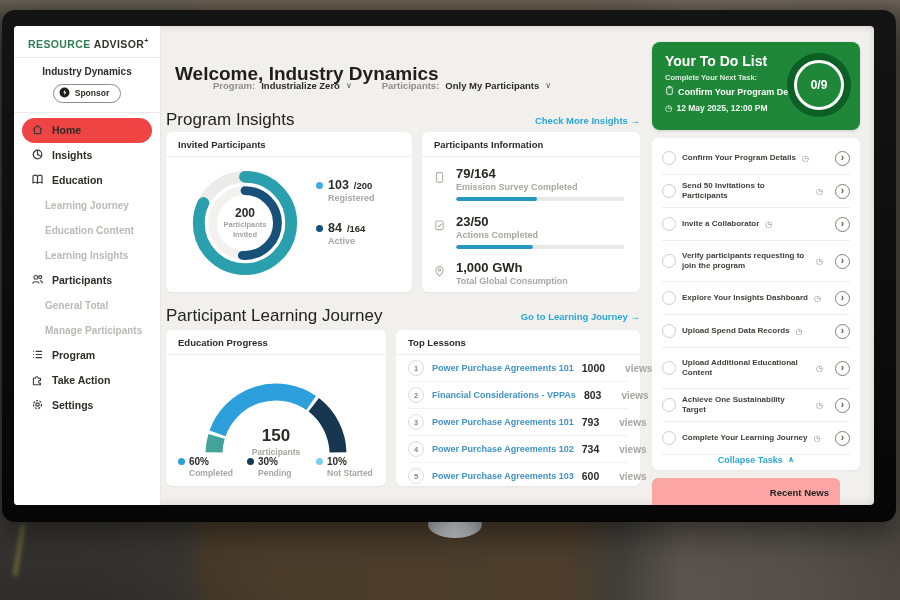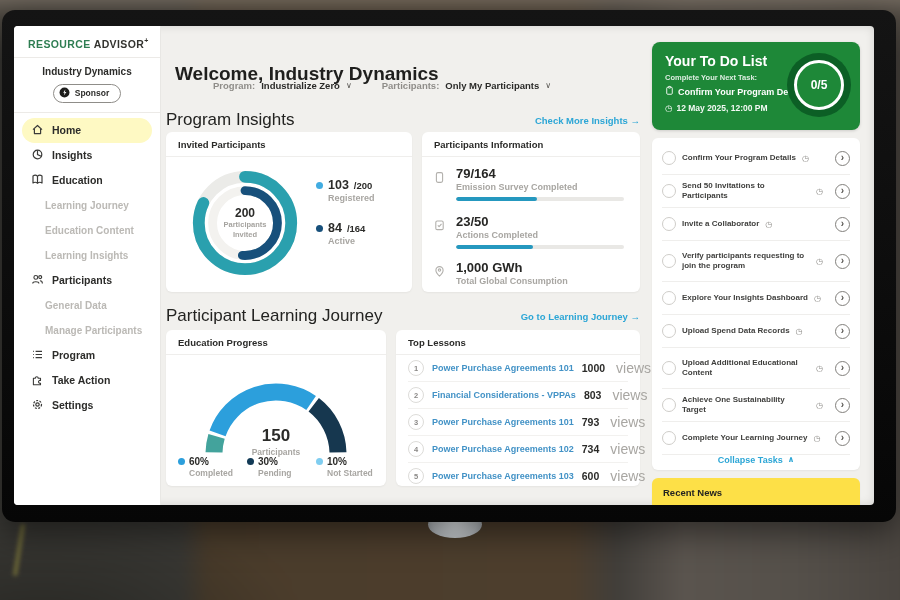--- a/index.html
+++ b/index.html
@@ -28,21 +28,21 @@
   .logo{padding:11px 0 7px 14px;font-size:10.5px;font-weight:800;letter-spacing:.4px;white-space:nowrap;}
   .logo .g{color:#2e7d52;} .logo .d{color:#33332f;} .logo sup{font-size:7px;color:#33332f;}
   .side-div{height:1px;background:#eceae7;margin:0;}
   .account{padding:8px 0 2px;text-align:center;font-size:10px;font-weight:800;color:#2c2c2a;}
   .sponsor-wrap{display:flex;justify-content:center;padding:5px 0 9px;}
   .sponsor{display:inline-flex;align-items:center;gap:5px;border:1px solid #8f8d89;border-radius:11px;
     padding:2px 11px 2px 5px;font-size:8.5px;font-weight:700;color:#2c2c2a;background:#fff;cursor:pointer;}
   .menu{padding-top:5px;}
   .side-item{height:25px;display:flex;align-items:center;gap:8px;margin:0 8px;padding:0 9px;border-radius:13px;
     font-size:10.5px;font-weight:700;color:#2c2c2a;cursor:pointer;}
-  .side-item.active{background:#fef9c3;}
+  .side-item.active{background:#ef4444;}
   .side-item.sub{padding-left:23px;font-size:10px;font-weight:600;color:#bbb9b5;}
   .side-item svg{flex:0 0 auto;}
 
   
   .main{position:absolute;left:146px;top:0;width:492px;height:100%;}
   .welcome{position:absolute;left:15px;top:24px;font-size:19px;font-weight:800;color:#1f1f1d;}
   .filters{position:absolute;left:16px;top:54px;display:flex;align-items:center;gap:6px;font-size:9.5px;padding-left:37px;}
   .f-label{color:#8f8d89;font-weight:600;}
   .f-value{color:#2b2b29;font-weight:800;cursor:pointer;}
   .f-caret{color:#55534f;font-size:8px;margin-right:24px;cursor:pointer;}
@@ -92,21 +92,21 @@
   .gl-pct{font-size:10px;font-weight:800;color:#2b2b29;}
   .gl-label{font-size:8.5px;color:#a8a6a2;font-weight:600;margin-left:11px;margin-top:1px;}
 
   
   .lesson-row{display:flex;align-items:center;height:26px;margin:0 12px;border-bottom:1px solid #f2f1ef;gap:8px;}
   .lesson-row:last-child{border-bottom:none;}
   .rank{width:14px;height:14px;border-radius:50%;border:1px solid #dddcd9;display:flex;align-items:center;
     justify-content:center;font-size:7.5px;color:#8a8886;font-weight:700;flex:0 0 auto;}
   .lesson-link{font-size:9px;font-weight:700;color:#4292c6;cursor:pointer;white-space:nowrap;}
   .lesson-views{margin-left:auto;font-size:10.5px;font-weight:800;color:#2b2b29;}
-  .views-unit{font-size:14px;color:#a8a6a2;font-weight:400;margin-left:3px;}
+  .views-unit{font-size:10px;color:#a8a6a2;font-weight:700;margin-left:12px;}
 
   
   .right{position:absolute;left:638px;top:0;width:208px;height:100%;}
   .todo-head{position:absolute;left:0;top:16px;width:208px;height:88px;border-radius:8px;background:#1e8838;
     color:#fff;box-shadow:0 1px 3px rgba(0,0,0,.15);}
   .th-title{position:absolute;left:13px;top:11px;font-size:14px;font-weight:800;}
   .th-sub{position:absolute;left:13px;top:31px;font-size:7.5px;font-weight:600;color:rgba(255,255,255,.85);}
   .th-task{position:absolute;left:13px;top:43px;display:flex;align-items:center;gap:4px;font-size:9px;font-weight:800;}
   .th-date{position:absolute;left:13px;top:61px;display:flex;align-items:center;gap:4px;font-size:8.5px;font-weight:600;color:rgba(255,255,255,.95);}
   .th-clock{font-family:"DejaVu Sans",sans-serif;font-size:8.5px;}
@@ -122,22 +122,22 @@
   .todo-row.tall{min-height:40px;}
   .todo-check{width:12px;height:12px;border-radius:50%;border:1.5px solid #cfcdc9;flex:0 0 auto;cursor:pointer;}
   .todo-label{font-size:8px;font-weight:700;color:#3f3f3d;max-width:128px;line-height:1.25;}
   .todo-clock{font-family:"DejaVu Sans",sans-serif;font-size:8px;color:#8f8d89;}
   .todo-go{margin-left:auto;width:15px;height:15px;border-radius:50%;border:1.5px solid #82807c;color:#55534f;
     display:flex;align-items:center;justify-content:center;font-size:10px;font-weight:700;padding-bottom:1px;
     box-sizing:border-box;flex:0 0 auto;cursor:pointer;}
   .collapse-row{display:flex;align-items:flex-start;justify-content:center;gap:5px;height:22px;
     font-size:9px;font-weight:800;color:#2ca6d6;cursor:pointer;}
   .collapse-caret{font-size:8px;}
-  .news-card{position:absolute;left:0;top:452px;width:208px;height:34px;background:#fde047;border-radius:6px 6px 0 0;
-    box-shadow:0 1px 2px rgba(0,0,0,.05);}
+  .news-card{position:absolute;left:0;top:452px;width:188px;height:34px;background:#fca5a5;border-radius:6px 6px 0 0;
+    box-shadow:0 1px 2px rgba(0,0,0,.05);text-align:right;}
   .news-title{padding:9px 11px;font-size:9.5px;font-weight:800;color:#232321;border-bottom:1px solid #efeeec;}
 </style>
 </head>
 <body>
 
 <div class="scene">
   <div class="bg"></div>
   <div class="plant"></div>
   <div class="stand"></div>
 
@@ -196,21 +196,21 @@
           <div class="side-item">
             <span><svg width="13" height="13" viewBox="0 0 13 13" fill="none" stroke="#3b3b39" stroke-width="1.1">
                   <circle cx="4.8" cy="4.4" r="1.9"></circle>
                   <path d="M1.7 10.6 C1.7 8.2 7.9 8.2 7.9 10.6"></path>
                   <circle cx="9.2" cy="4.1" r="1.5"></circle>
                   <path d="M8.9 7.8 C10.6 7.8 11.4 9 11.4 10.6"></path>
                 </svg></span>
             <span>Participants</span>
           </div>
           <div class="side-item sub">
-            <span>General Data</span>
+            <span>General Total</span>
           </div>
           <div class="side-item sub">
             <span>Manage Participants</span>
           </div>
           <div class="side-item">
             <span><svg width="13" height="13" viewBox="0 0 13 13" fill="none" stroke="#3b3b39" stroke-width="1.2">
                   <path d="M4.6 3.4 H11"></path>
                   <path d="M4.6 6.5 H11"></path>
                   <path d="M4.6 9.6 H11"></path>
                   <path d="M2 3.4 H2.8"></path>
@@ -414,21 +414,21 @@
                   <rect x="2.3" y="2.2" width="7.4" height="9.3" rx="1.3"></rect>
                   <rect x="4.4" y="1" width="3.2" height="2.2" rx="0.8" fill="#1E8838"></rect>
                 </svg></span>
             <span>Confirm Your Program Details</span>
           </div>
           <div class="th-date">
             <span class="th-clock">◷</span>
             <span>12 May 2025, 12:00 PM</span>
           </div>
           <div class="progress-circle">
-            <div class="progress-inner">0/5</div>
+            <div class="progress-inner">0/9</div>
           </div>
         </div>
 
         <div class="todo-card">
           <div class="todo-row">
             <span class="todo-check"></span>
             <span class="todo-label">Confirm Your Program Details</span>
             <span class="todo-clock">◷</span>
             <span class="todo-go">›</span>
           </div>

